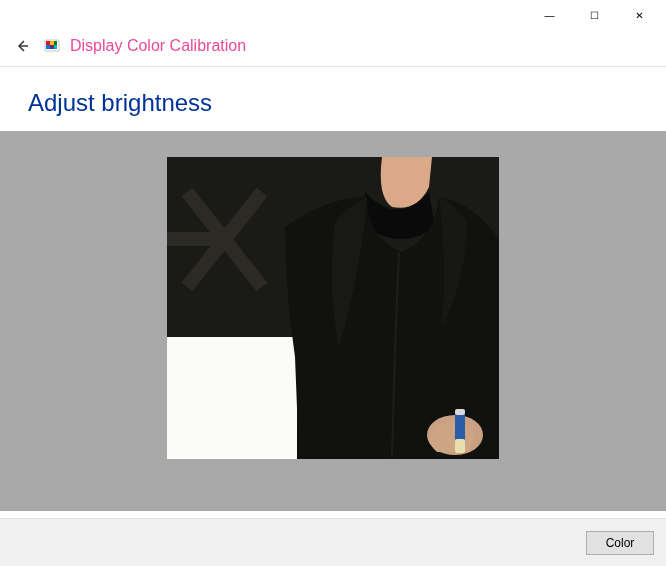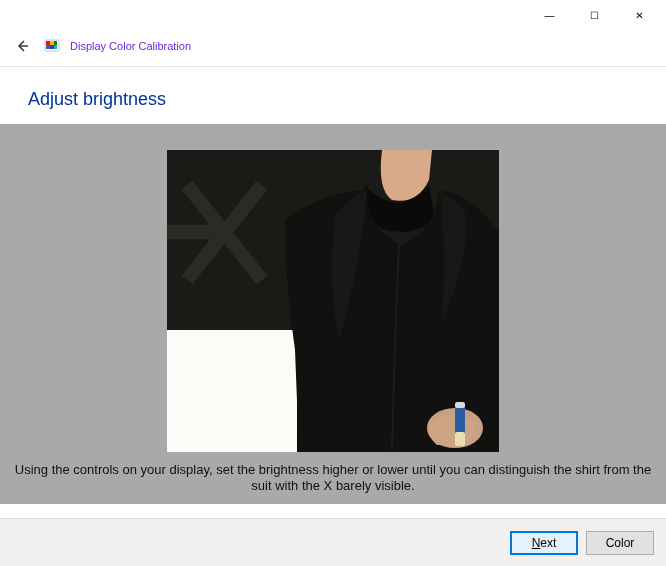--- a/index.html
+++ b/index.html
@@ -40,29 +40,29 @@
       width: 24px; height: 24px;
       display: flex; align-items: center; justify-content: center;
       color: #333;
       cursor: default;
     }
     .app-icon {
       width: 16px; height: 16px;
       display: inline-block;
     }
     .app-title {
-      font-size: 11px;
-      color: #6d28d9;
+      font-size: 16px;
+      color: #ec4899;
     }
     .heading-area {
       padding: 22px 28px 14px 28px;
     }
     .heading {
       color: #003399;
-      font-size: 18px;
+      font-size: 24px;
       font-weight: 400;
     }
     .content-area {
       background: #a9a9a9;
       width: 100%;
       height: 380px;
       display: flex;
       flex-direction: column;
       align-items: center;
       justify-content: flex-start;
@@ -171,19 +171,17 @@
 
     <path d="M232 95 Q228 180 225 300" stroke="#1e1d1a" stroke-width="2" fill="none"></path>
 
     <ellipse cx="288" cy="278" rx="28" ry="20" fill="#caa082"></ellipse>
     <path d="M265 272 Q280 260 305 270 Q310 285 300 295 L270 295 Q258 285 265 272 Z" fill="#cda484"></path>
 
     <rect x="288" y="255" width="10" height="30" rx="2" fill="#2b5ca8"></rect>
     <rect x="288" y="282" width="10" height="14" rx="2" fill="#e8dfae"></rect>
     <rect x="288" y="252" width="10" height="6" rx="2" fill="#dadada"></rect>
   </svg>
-  <div class="instructions">Using the controls on your display, set the brightness higher or lower until you can distinguish the shirt from the suit with the X barely visible.</div>
 </div>
 
 <div class="button-row">
-  <button class="btn primary"><span class="accesskey">N</span><span>ext</span></button>
   <button class="btn">Color</button>
 </div>
 
 </body></html>

